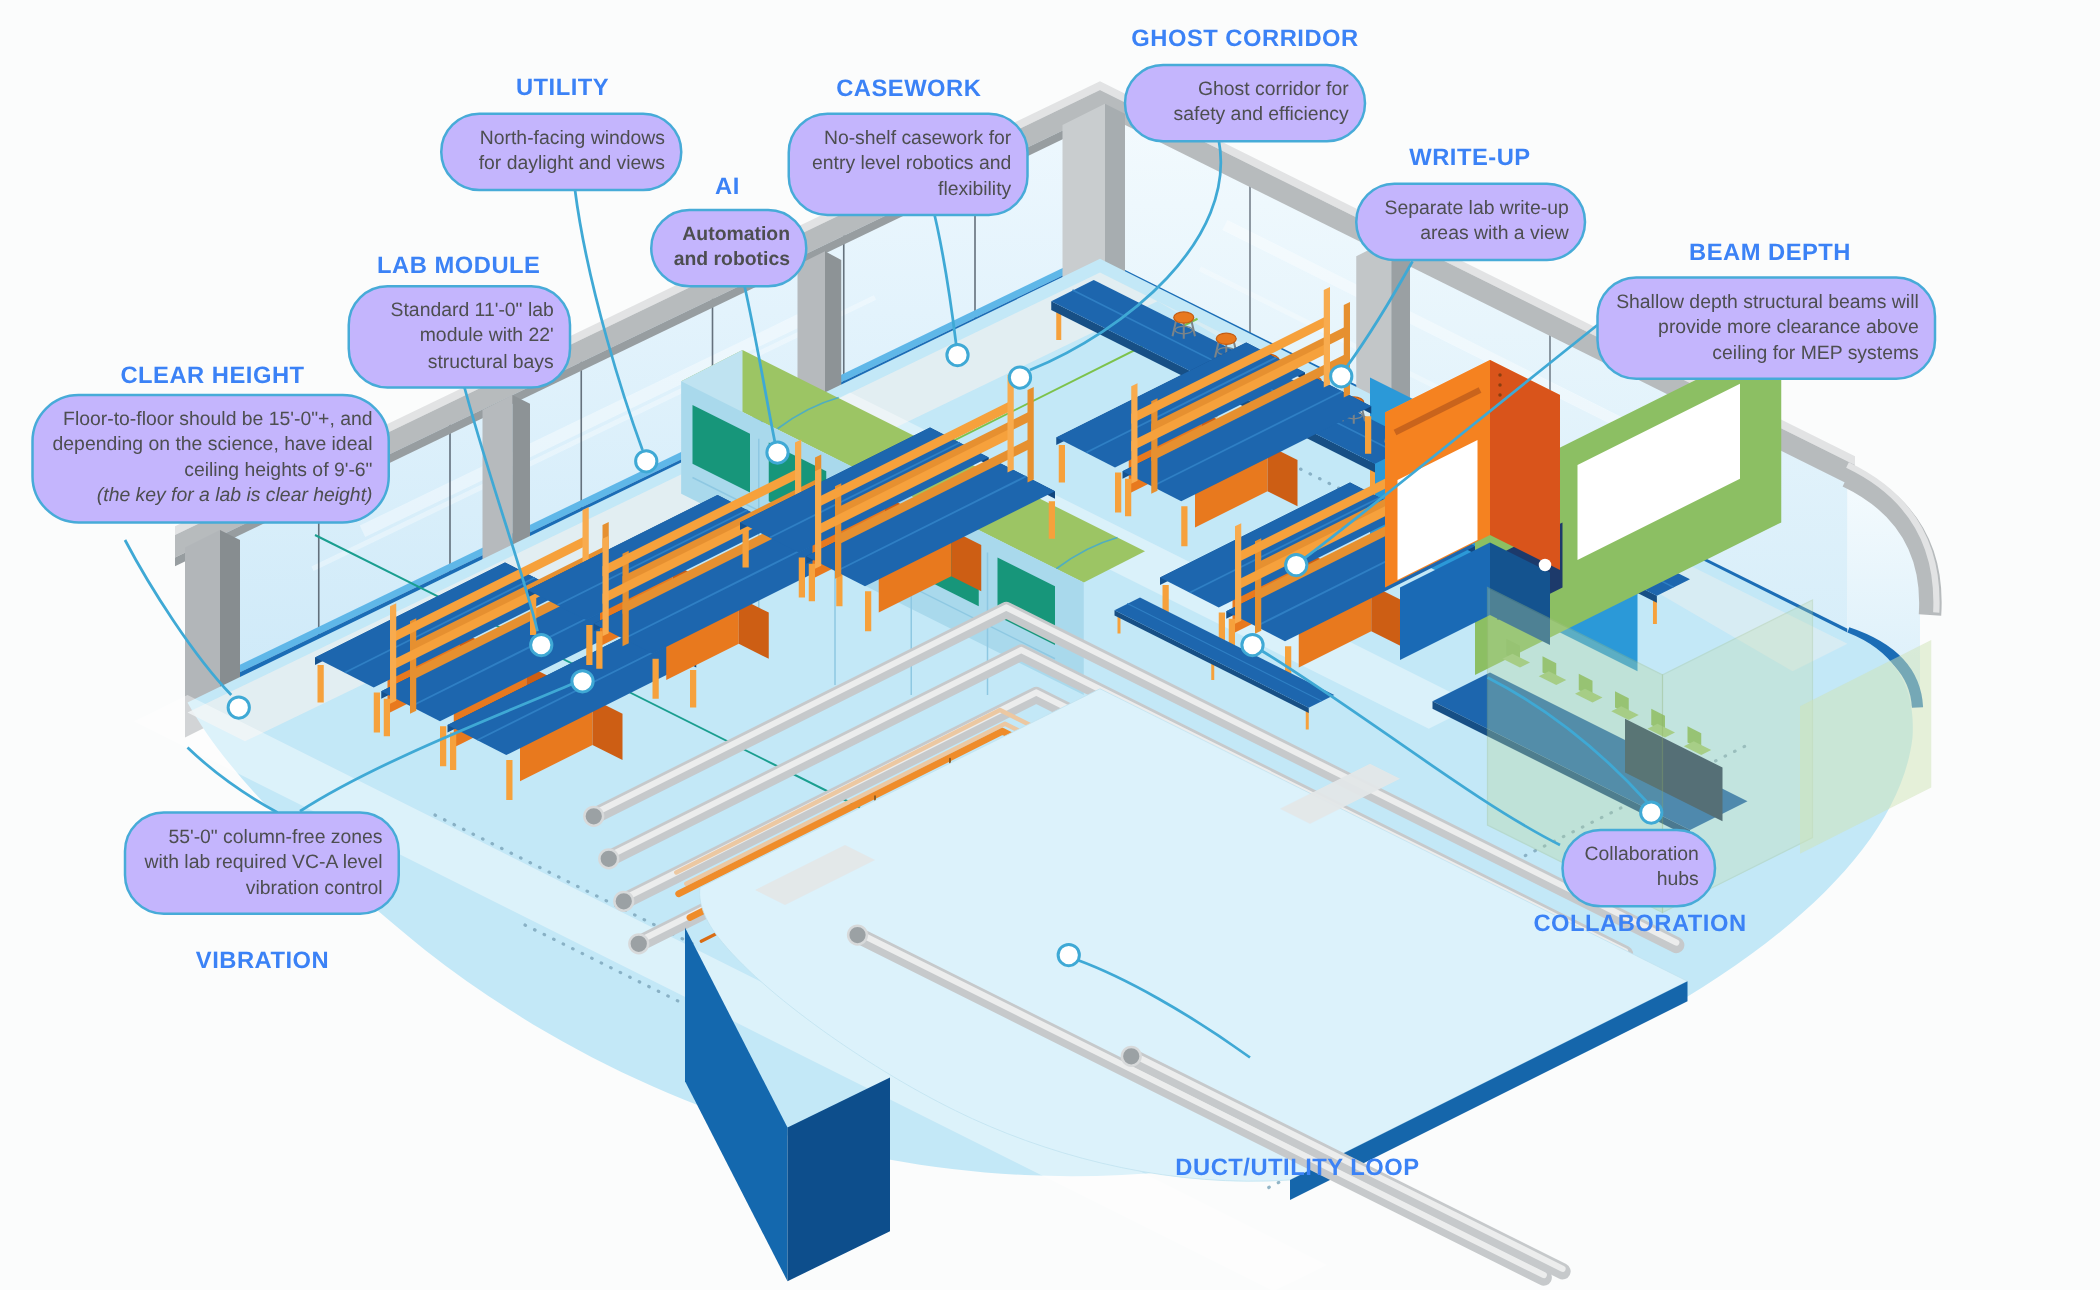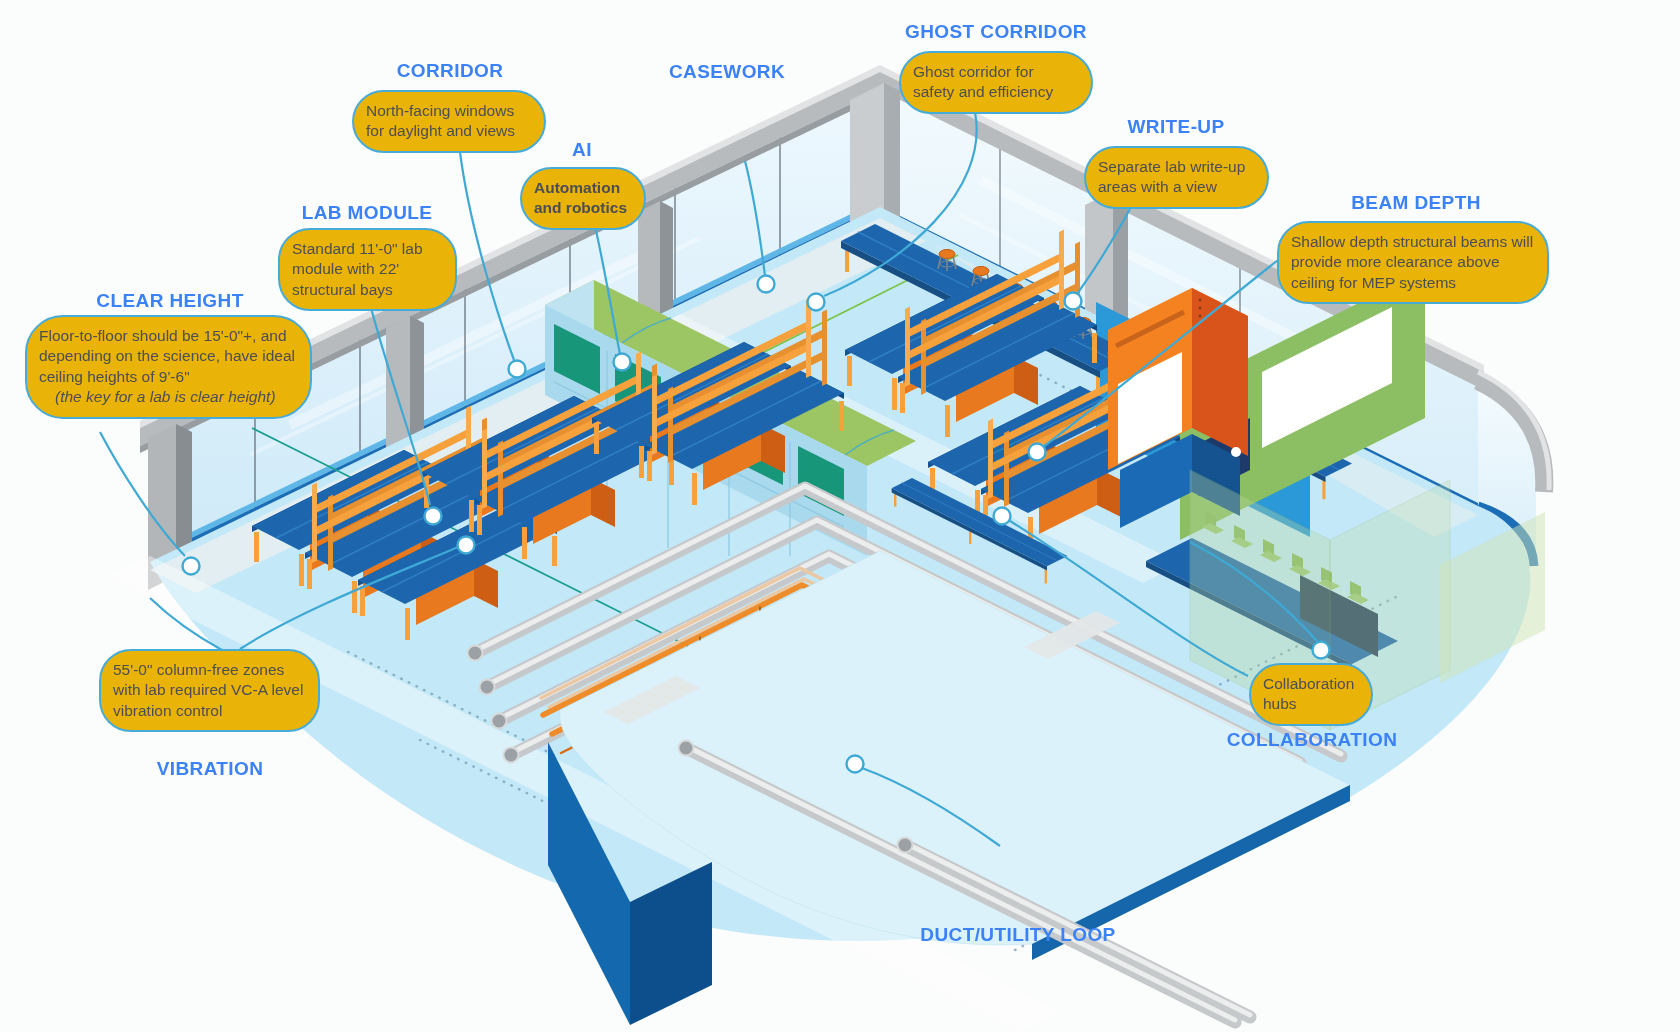--- a/index.html
+++ b/index.html
@@ -1,22 +1,22 @@
 <!DOCTYPE html>
 <html><head>
 <meta charset="utf-8">
 <style>
   html,body{margin:0;padding:0;background:#f7f8f8;}
   .stage{position:relative;width:1680px;height:1032px;overflow:hidden;
          font-family:"Liberation Sans",sans-serif;background:#fbfcfc;}
   .stage svg{position:absolute;left:0;top:0;}
   .co-title{position:absolute;font-weight:700;font-size:19px;color:#3b82f6;
             text-align:center;letter-spacing:.4px;white-space:nowrap;}
-  .bubble{position:absolute;background:#eab308;border:2.6px solid #47abd8;border-radius:32px;
-          color:#4d4e50;font-size:15.5px;line-height:1.32;text-align:left;
+  .bubble{position:absolute;background:#c4b5fd;border:2.6px solid #47abd8;border-radius:32px;
+          color:#4d4e50;font-size:15.5px;line-height:1.32;text-align:right;
           padding:9px 12px;box-sizing:border-box;}
   .bubble em{font-style:italic;margin-left:16px;}
 </style>
 </head>
 <body>
 
 <div class="stage">
 
 <svg width="1680" height="1032" viewBox="0 0 1680 1032">
   <defs>
@@ -310,38 +310,39 @@
 
 <div class="co-title" style="left:40px;top:290px;width:260px;">CLEAR HEIGHT</div>
 <div class="bubble" style="left:25px;top:315px;width:287px;border-radius:38px;">
   <span>Floor-to-floor should be 15'-0"+, and depending on the science, have ideal ceiling heights of 9'-6"</span><br>
   <em>(the key for a lab is clear height)</em>
 </div>
 
 <div class="co-title" style="left:277px;top:202px;width:180px;text-align:center;">LAB MODULE</div>
 <div class="bubble" style="left:278px;top:228px;width:179px;">Standard 11'-0" lab module with 22' structural bays</div>
 
-<div class="co-title" style="left:360px;top:60px;width:180px;">CORRIDOR</div>
+<div class="co-title" style="left:360px;top:60px;width:180px;">UTILITY</div>
 <div class="bubble" style="left:352px;top:90px;width:194px;">North-facing windows for daylight and views</div>
 
 <div class="co-title" style="left:532px;top:139px;width:100px;">AI</div>
 <div class="bubble" style="left:520px;top:167px;width:126px;font-weight:bold;">Automation and robotics</div>
 
 <div class="co-title" style="left:637px;top:61px;width:180px;">CASEWORK</div>
+<div class="bubble" style="left:630px;top:90px;width:193px;">No-shelf casework for entry level robotics and flexibility</div>
 
 <div class="co-title" style="left:886px;top:21px;width:220px;">GHOST CORRIDOR</div>
 <div class="bubble" style="left:899px;top:51px;width:194px;">Ghost corridor for safety and efficiency</div>
 
 <div class="co-title" style="left:1086px;top:116px;width:180px;">WRITE-UP</div>
 <div class="bubble" style="left:1084px;top:146px;width:185px;">Separate lab write-up areas with a view</div>
 
 <div class="co-title" style="left:1326px;top:192px;width:180px;">BEAM DEPTH</div>
 <div class="bubble" style="left:1277px;top:221px;width:272px;">Shallow depth structural beams will provide more clearance above ceiling for MEP systems</div>
 
 <div class="bubble" style="left:99px;top:649px;width:221px;">55'-0" column-free zones with lab required VC-A level vibration control</div>
 <div class="co-title" style="left:120px;top:731px;width:180px;margin-top:27px;">VIBRATION</div>
 
 <div class="bubble" style="left:1249px;top:663px;width:124px;">Collaboration hubs</div>
 <div class="co-title" style="left:1212px;top:729px;width:200px;">COLLABORATION</div>
 
-<div class="co-title" style="left:906px;top:924px;width:224px;">DUCT/UTILITY LOOP</div>
+<div class="co-title" style="left:926px;top:924px;width:224px;">DUCT/UTILITY LOOP</div>
 
 </div>
 
 </body></html>

